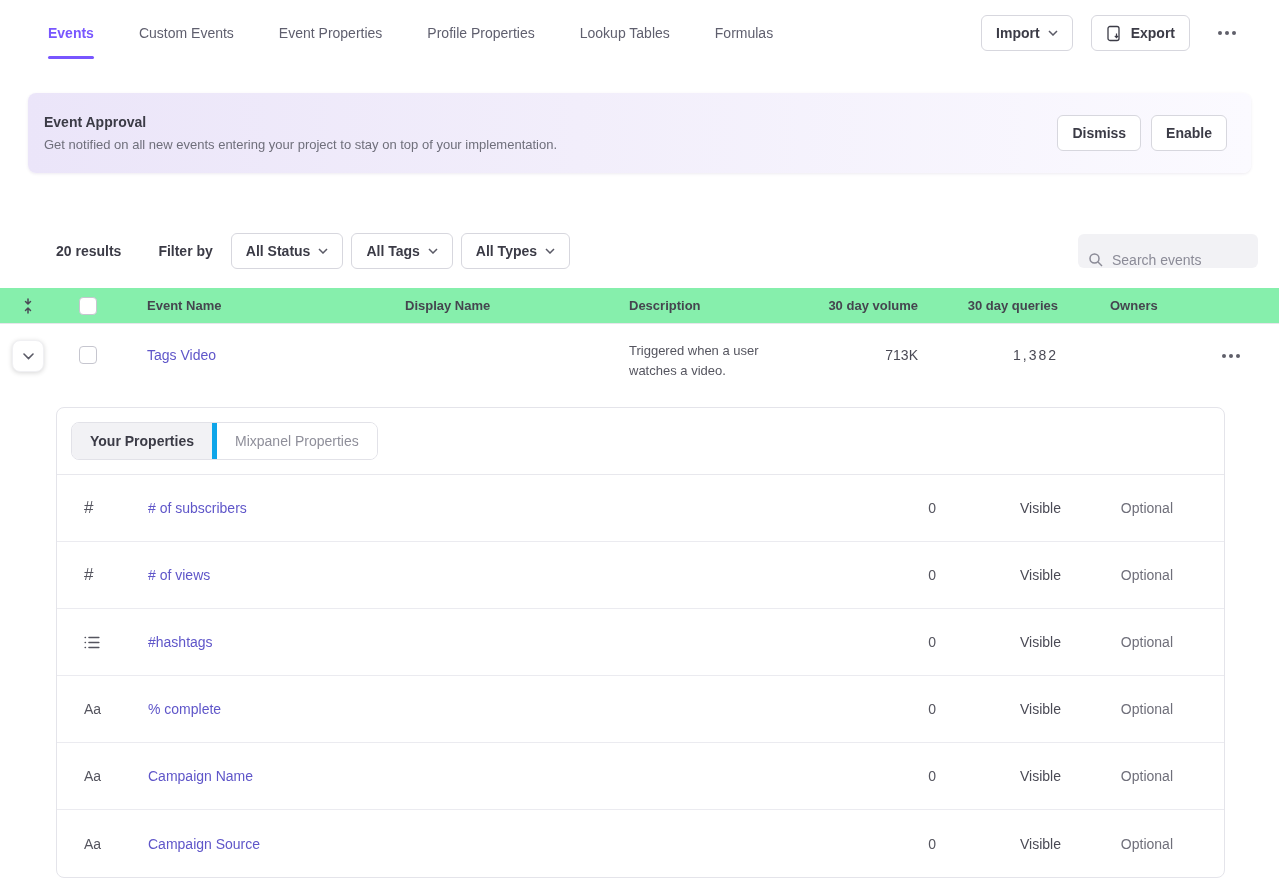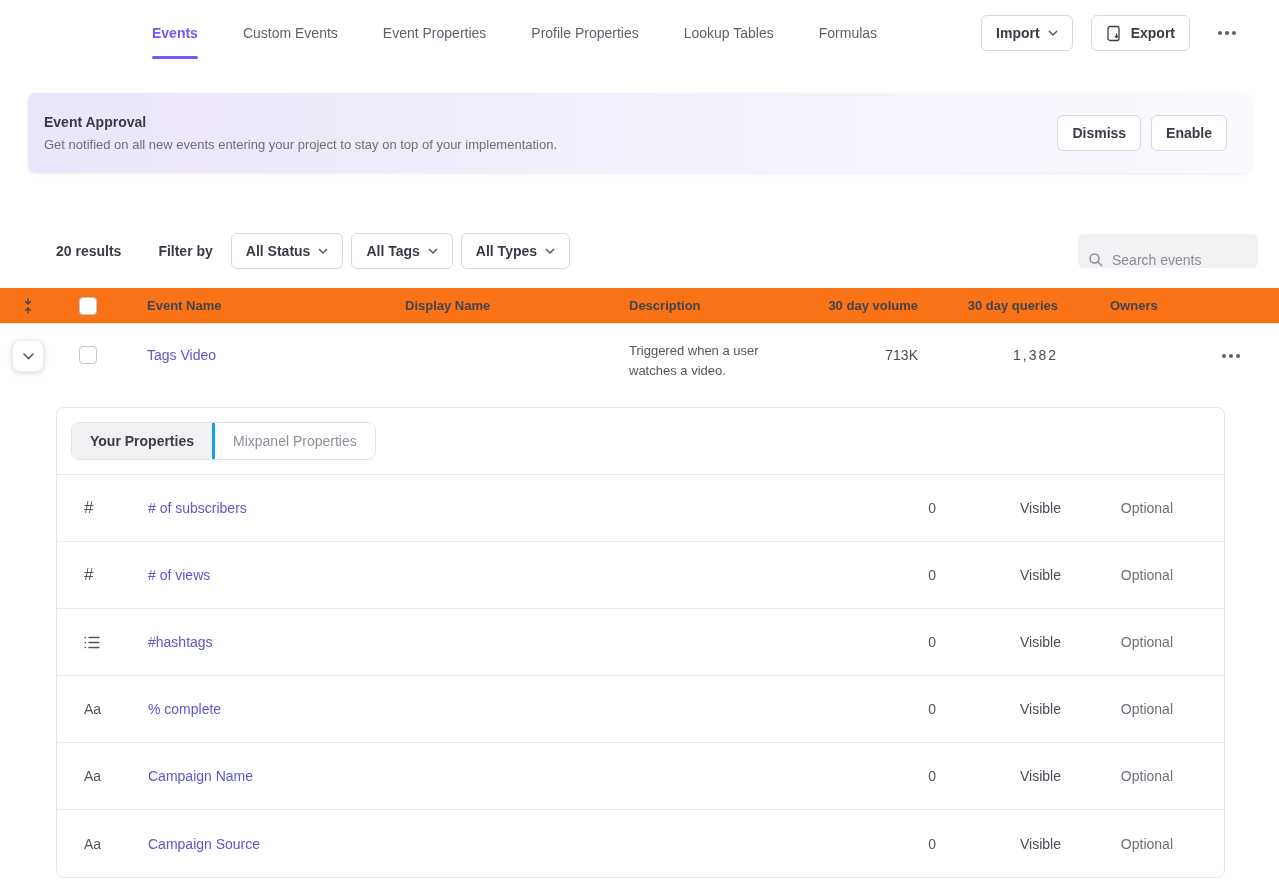--- a/index.html
+++ b/index.html
@@ -8,21 +8,21 @@
     font-family: "Liberation Sans", sans-serif;
     background: #ffffff;
     color: #3b3b46;
     overflow: hidden;
     position: relative;
   }
   a { text-decoration: none; cursor: pointer; }
 
   
   .topnav { display: flex; align-items: center; height: 66px; padding: 0 39px 0 48px; background: #fff; }
-  .nav-tabs { display: flex; gap: 45px; flex: 1; justify-content: center; }
+  .nav-tabs { display: flex; gap: 45px; flex: 1; }
   .nav-tab { font-size: 14px; color: #5f5f6e; height: 66px; display: flex; align-items: center; position: relative; cursor: pointer; }
   .nav-tab.active { color: #7856ff; font-weight: 700; }
   .nav-tab.active::after { content: ""; position: absolute; left: 0; right: 0; bottom: 7px; height: 3px; border-radius: 2px; background: #7856ff; }
   .btn { display: inline-flex; align-items: center; gap: 8px; height: 36px; padding: 0 14px; border: 1px solid #d7d7de; border-radius: 6px; background: #fff; font-family: inherit; font-size: 14px; font-weight: 600; color: #3b3b46; cursor: pointer; }
   .nav-actions { display: flex; align-items: center; gap: 18px; }
   .chev { display: inline-flex; color: #5a5a66; }
   .dots { display: inline-flex; gap: 3px; align-items: center; cursor: pointer; padding: 6px 4px; }
   .dots i { width: 4px; height: 4px; border-radius: 50%; background: #5f5f6a; display: block; }
   .more-top { margin-left: 6px; }
 
@@ -41,21 +41,21 @@
   .results-count { font-size: 14px; font-weight: 700; }
   .filter-by { font-size: 14px; font-weight: 600; margin-left: 37px; }
   .filter-dd { margin-left: 18px; }
   .filter-dd + .filter-dd { margin-left: 8px; }
   .search-box { margin-left: auto; width: 180px; height: 34px; background: #f2f2f5; border-radius: 6px; display: flex; align-items: flex-end; padding: 0 10px; gap: 8px; }
   .search-box input { border: none; background: transparent; outline: none; font-family: inherit; font-size: 14px; color: #3b3b46; width: 100%; }
   .search-box input::placeholder { color: #8b8b97; }
 
   
   .tbl-grid { display: grid; grid-template-columns: 56px 64px 285px 224px 191px 110px 140px 130px 1fr; }
-  .tbl-head { margin-top: 19px; height: 36px; background: #f97316; border-bottom: 1px solid #e6e6eb; align-items: center; font-size: 13px; font-weight: 600; color: #45454f; }
+  .tbl-head { margin-top: 19px; height: 36px; background: #86efac; border-bottom: 1px solid #e6e6eb; align-items: center; font-size: 13px; font-weight: 600; color: #45454f; }
   .c-center { display: flex; justify-content: center; align-items: center; }
   .c-name { padding-left: 27px; }
   .c-right { text-align: right; padding-right: 12px; }
   .c-owners { padding-left: 40px; }
   .checkbox { width: 18px; height: 18px; border: 1px solid #c6c6cf; border-radius: 4px; background: #fff; cursor: pointer; }
 
   .event-row { align-items: start; padding-top: 14px; }
   .expand-btn { width: 32px; height: 32px; border-radius: 8px; background: #fff; border: 1px solid #f0f0f3; box-shadow: 0 1px 5px rgba(0,0,0,0.16); display: flex; align-items: center; justify-content: center; cursor: pointer; }
   .event-row .c-center { padding-top: 2px; }
   .event-name { color: #5f56c9; font-size: 14px; padding-top: 9px; display: inline-block; }
@@ -63,21 +63,21 @@
   .metric { font-size: 14px; color: #4a4a55; padding-top: 9px; }
   .queries { letter-spacing: 2px; }
   .row-actions { display: flex; justify-content: flex-start; padding-left: 18px; padding-top: 10px; }
 
   
   .panel { margin: 26px 54px 8px 56px; border: 1px solid #e4e4ea; border-radius: 8px; background: #fff; }
   .panel-tabs { padding: 14px; border-bottom: 1px solid #e8e8ed; }
   .segmented { display: inline-flex; border: 1px solid #e2e2e8; border-radius: 8px; overflow: hidden; }
   .segment { padding: 10px 18px; font-size: 14px; cursor: pointer; background: #fff; color: #8f8f9a; }
   .segment.active { background: #f2f2f5; color: #3b3b46; font-weight: 600; }
-  .segment + .segment { border-left: 3px solid #0ea5e9; }
+  .segment + .segment { border-left: 5px solid #0ea5e9; }
 
   .prop-row { display: grid; grid-template-columns: 91px 678px 110px 125px 112px; height: 67px; align-items: center; border-bottom: 1px solid #ebebf0; padding-right: 53px; }
   .prop-row:last-child { border-bottom: none; }
   .prop-icon-cell { padding-left: 27px; display: flex; align-items: center; color: #6f6f7a; }
   .glyph-hash { font-size: 17px; color: #55555f; }
   .glyph-text { font-size: 14px; color: #55555f; }
   .prop-name { color: #5f56c9; font-size: 14px; }
   .prop-count { text-align: right; font-size: 14px; color: #55555f; }
   .prop-visibility { text-align: right; font-size: 14px; color: #4a4a55; }
   .prop-requirement { text-align: right; font-size: 14px; color: #6f6f7a; }

